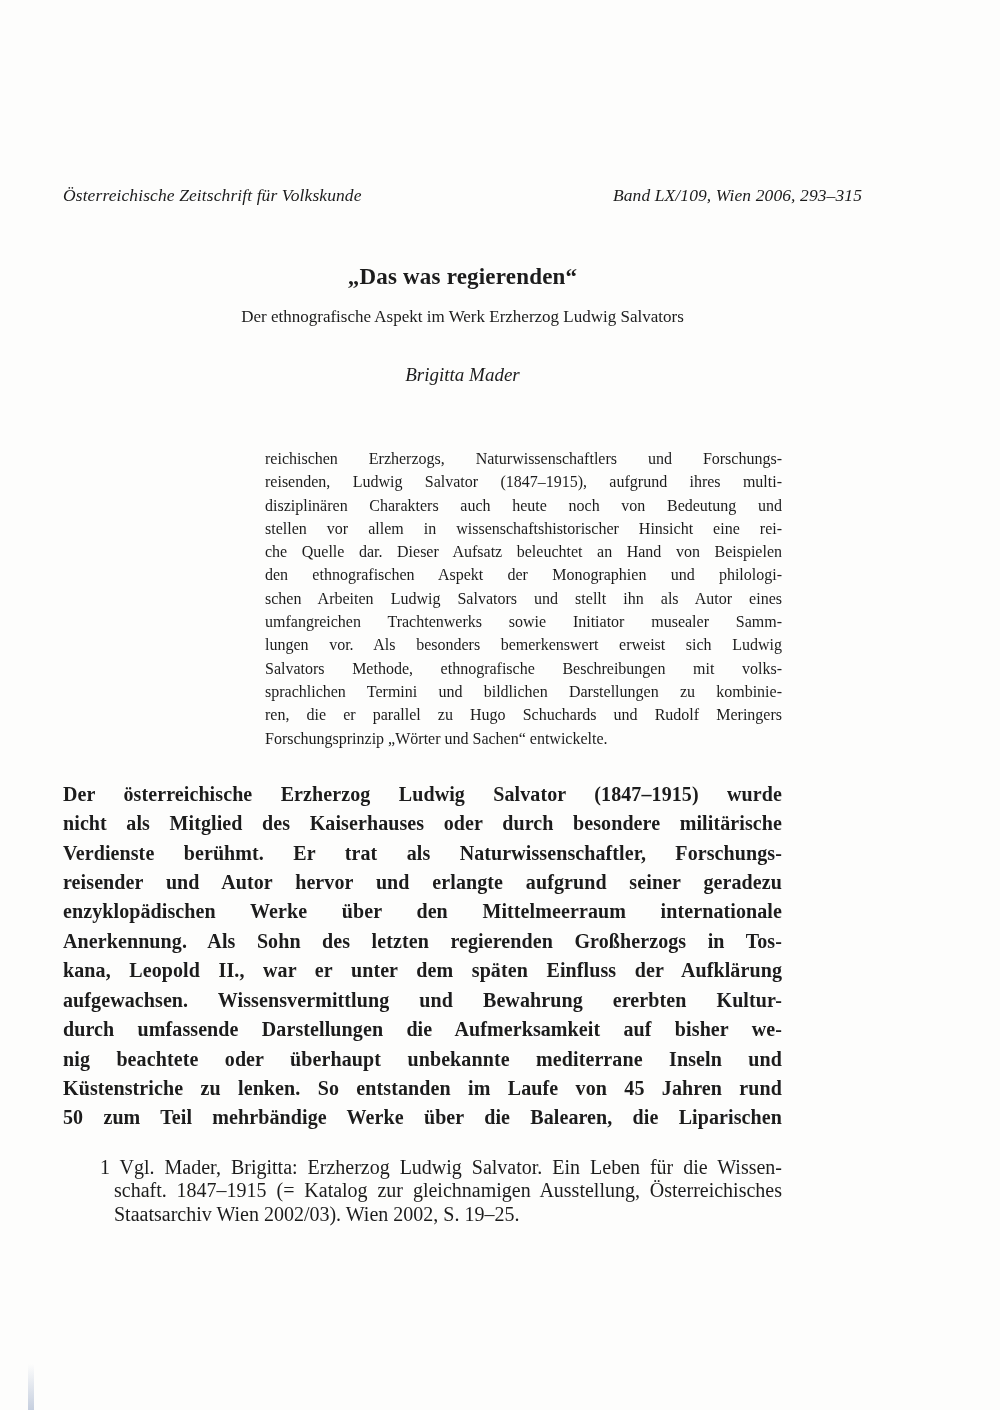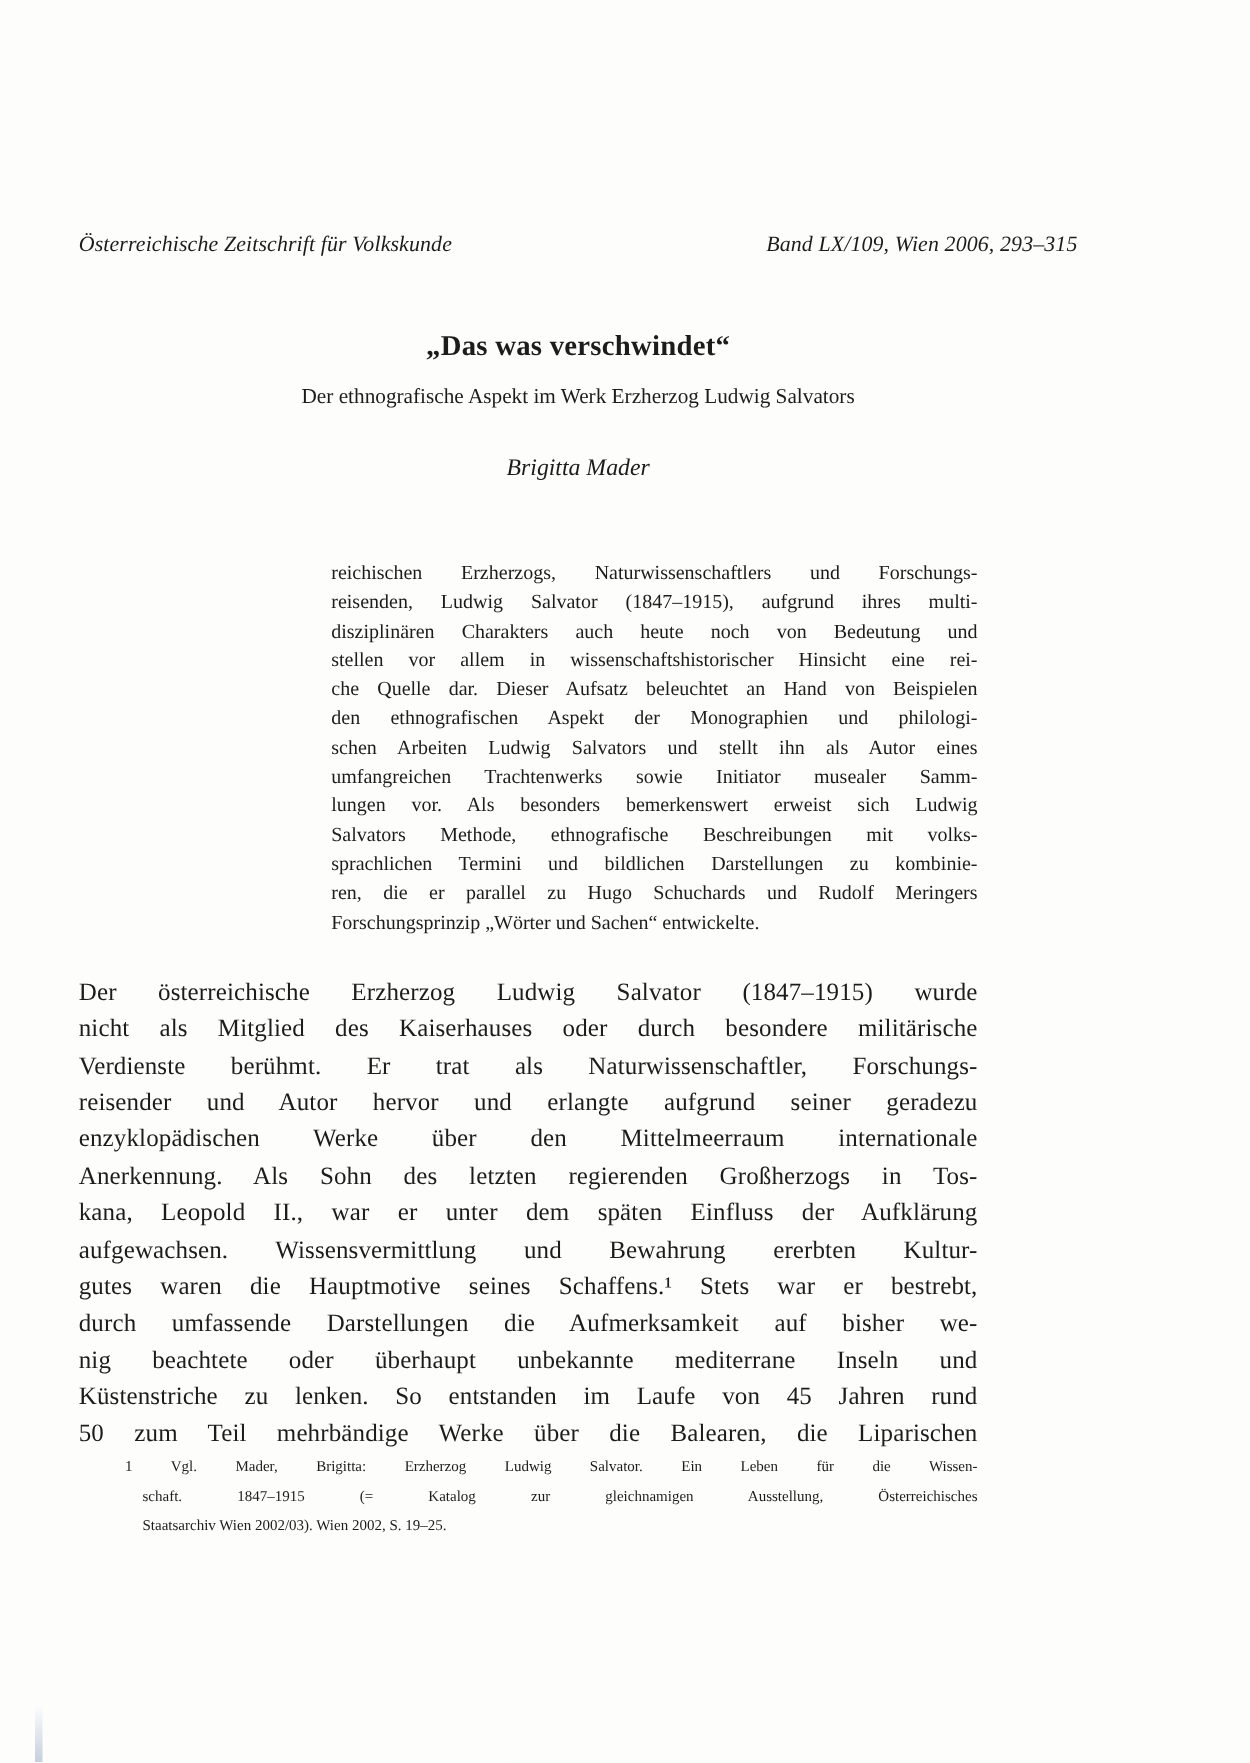--- a/index.html
+++ b/index.html
@@ -54,25 +54,27 @@
     width: 517px;
     font-size: 16px;
     line-height: 23.3px;
   }
   .bodytext {
     margin-top: 30px;
     width: 719px;
     font-size: 20px;
     line-height: 29.4px;
     letter-spacing: 0.1px;
+    font-weight: bold;
   }
   .footnote {
+    margin-top: 23px;
     margin-left: 37px;
     width: 682px;
-    font-size: 12px;
+    font-size: 20px;
     line-height: 23.5px;
   }
   .footnote .tline { padding-left: 14px; }
   .footnote .tline:first-child { padding-left: 0; }
   .scan-artifact {
     position: absolute;
     left: 28px;
     bottom: 0;
     width: 6px;
     height: 46px;
@@ -83,21 +85,21 @@
 </head>
 <body>
 
 <div class="page">
 
   <div class="header-row">
     <span>Österreichische Zeitschrift für Volkskunde</span>
     <span>Band LX/109, Wien 2006, 293–315</span>
   </div>
 
-  <h1 class="title">„Das was verschwindet“</h1>
+  <h1 class="title">„Das was regierenden“</h1>
 
   <h2 class="subtitle">Der ethnografische Aspekt im Werk Erzherzog Ludwig Salvators</h2>
 
   <div class="author">Brigitta Mader</div>
 
   <div class="abstract para last-left">
       <div class="tline">reichischen Erzherzogs, Naturwissenschaftlers und Forschungs-</div>
       <div class="tline">reisenden, Ludwig Salvator (1847–1915), aufgrund ihres multi-</div>
       <div class="tline">disziplinären Charakters auch heute noch von Bedeutung und</div>
       <div class="tline">stellen vor allem in wissenschaftshistorischer Hinsicht eine rei-</div>
@@ -114,21 +116,20 @@
 
   <div class="bodytext para">
       <div class="tline">Der österreichische Erzherzog Ludwig Salvator (1847–1915) wurde</div>
       <div class="tline">nicht als Mitglied des Kaiserhauses oder durch besondere militärische</div>
       <div class="tline">Verdienste berühmt. Er trat als Naturwissenschaftler, Forschungs-</div>
       <div class="tline">reisender und Autor hervor und erlangte aufgrund seiner geradezu</div>
       <div class="tline">enzyklopädischen Werke über den Mittelmeerraum internationale</div>
       <div class="tline">Anerkennung. Als Sohn des letzten regierenden Großherzogs in Tos-</div>
       <div class="tline">kana, Leopold II., war er unter dem späten Einfluss der Aufklärung</div>
       <div class="tline">aufgewachsen. Wissensvermittlung und Bewahrung ererbten Kultur-</div>
-      <div class="tline">gutes waren die Hauptmotive seines Schaffens.¹ Stets war er bestrebt,</div>
       <div class="tline">durch umfassende Darstellungen die Aufmerksamkeit auf bisher we-</div>
       <div class="tline">nig beachtete oder überhaupt unbekannte mediterrane Inseln und</div>
       <div class="tline">Küstenstriche zu lenken. So entstanden im Laufe von 45 Jahren rund</div>
       <div class="tline">50 zum Teil mehrbändige Werke über die Balearen, die Liparischen</div>
     </div>
 
   <div class="footnote para last-left">
       <div class="tline">1 Vgl. Mader, Brigitta: Erzherzog Ludwig Salvator. Ein Leben für die Wissen-</div>
       <div class="tline">schaft. 1847–1915 (= Katalog zur gleichnamigen Ausstellung, Österreichisches</div>
       <div class="tline">Staatsarchiv Wien 2002/03). Wien 2002, S. 19–25.</div>

